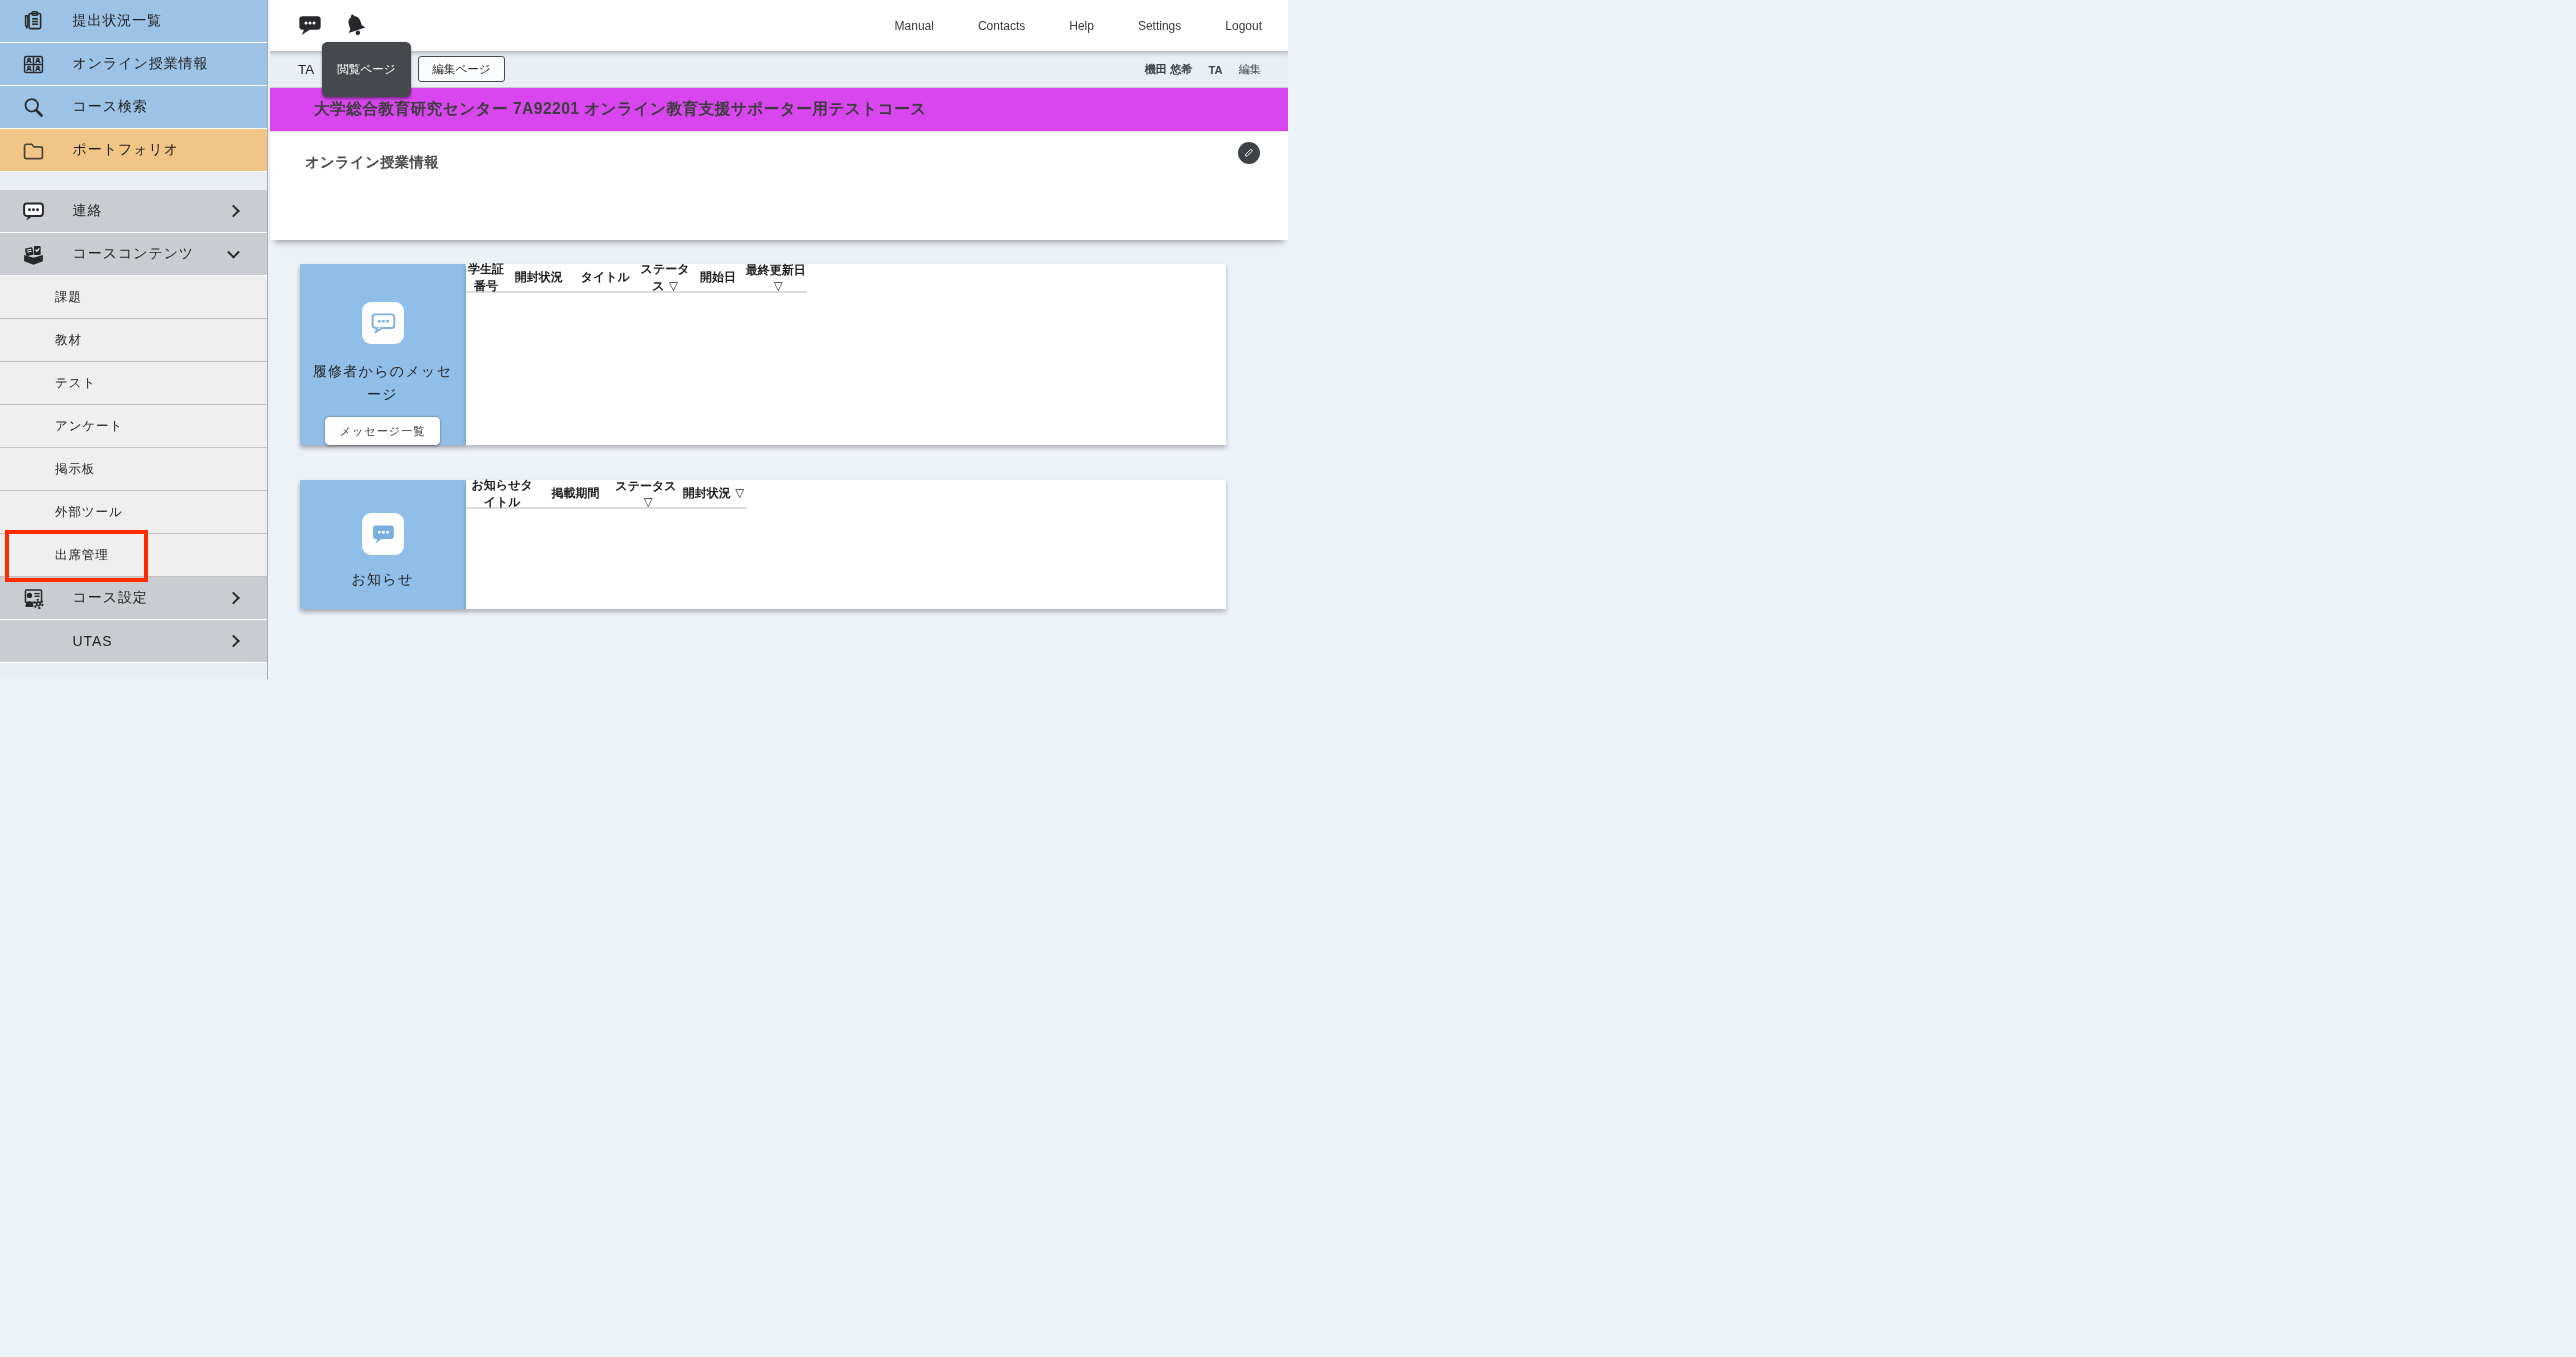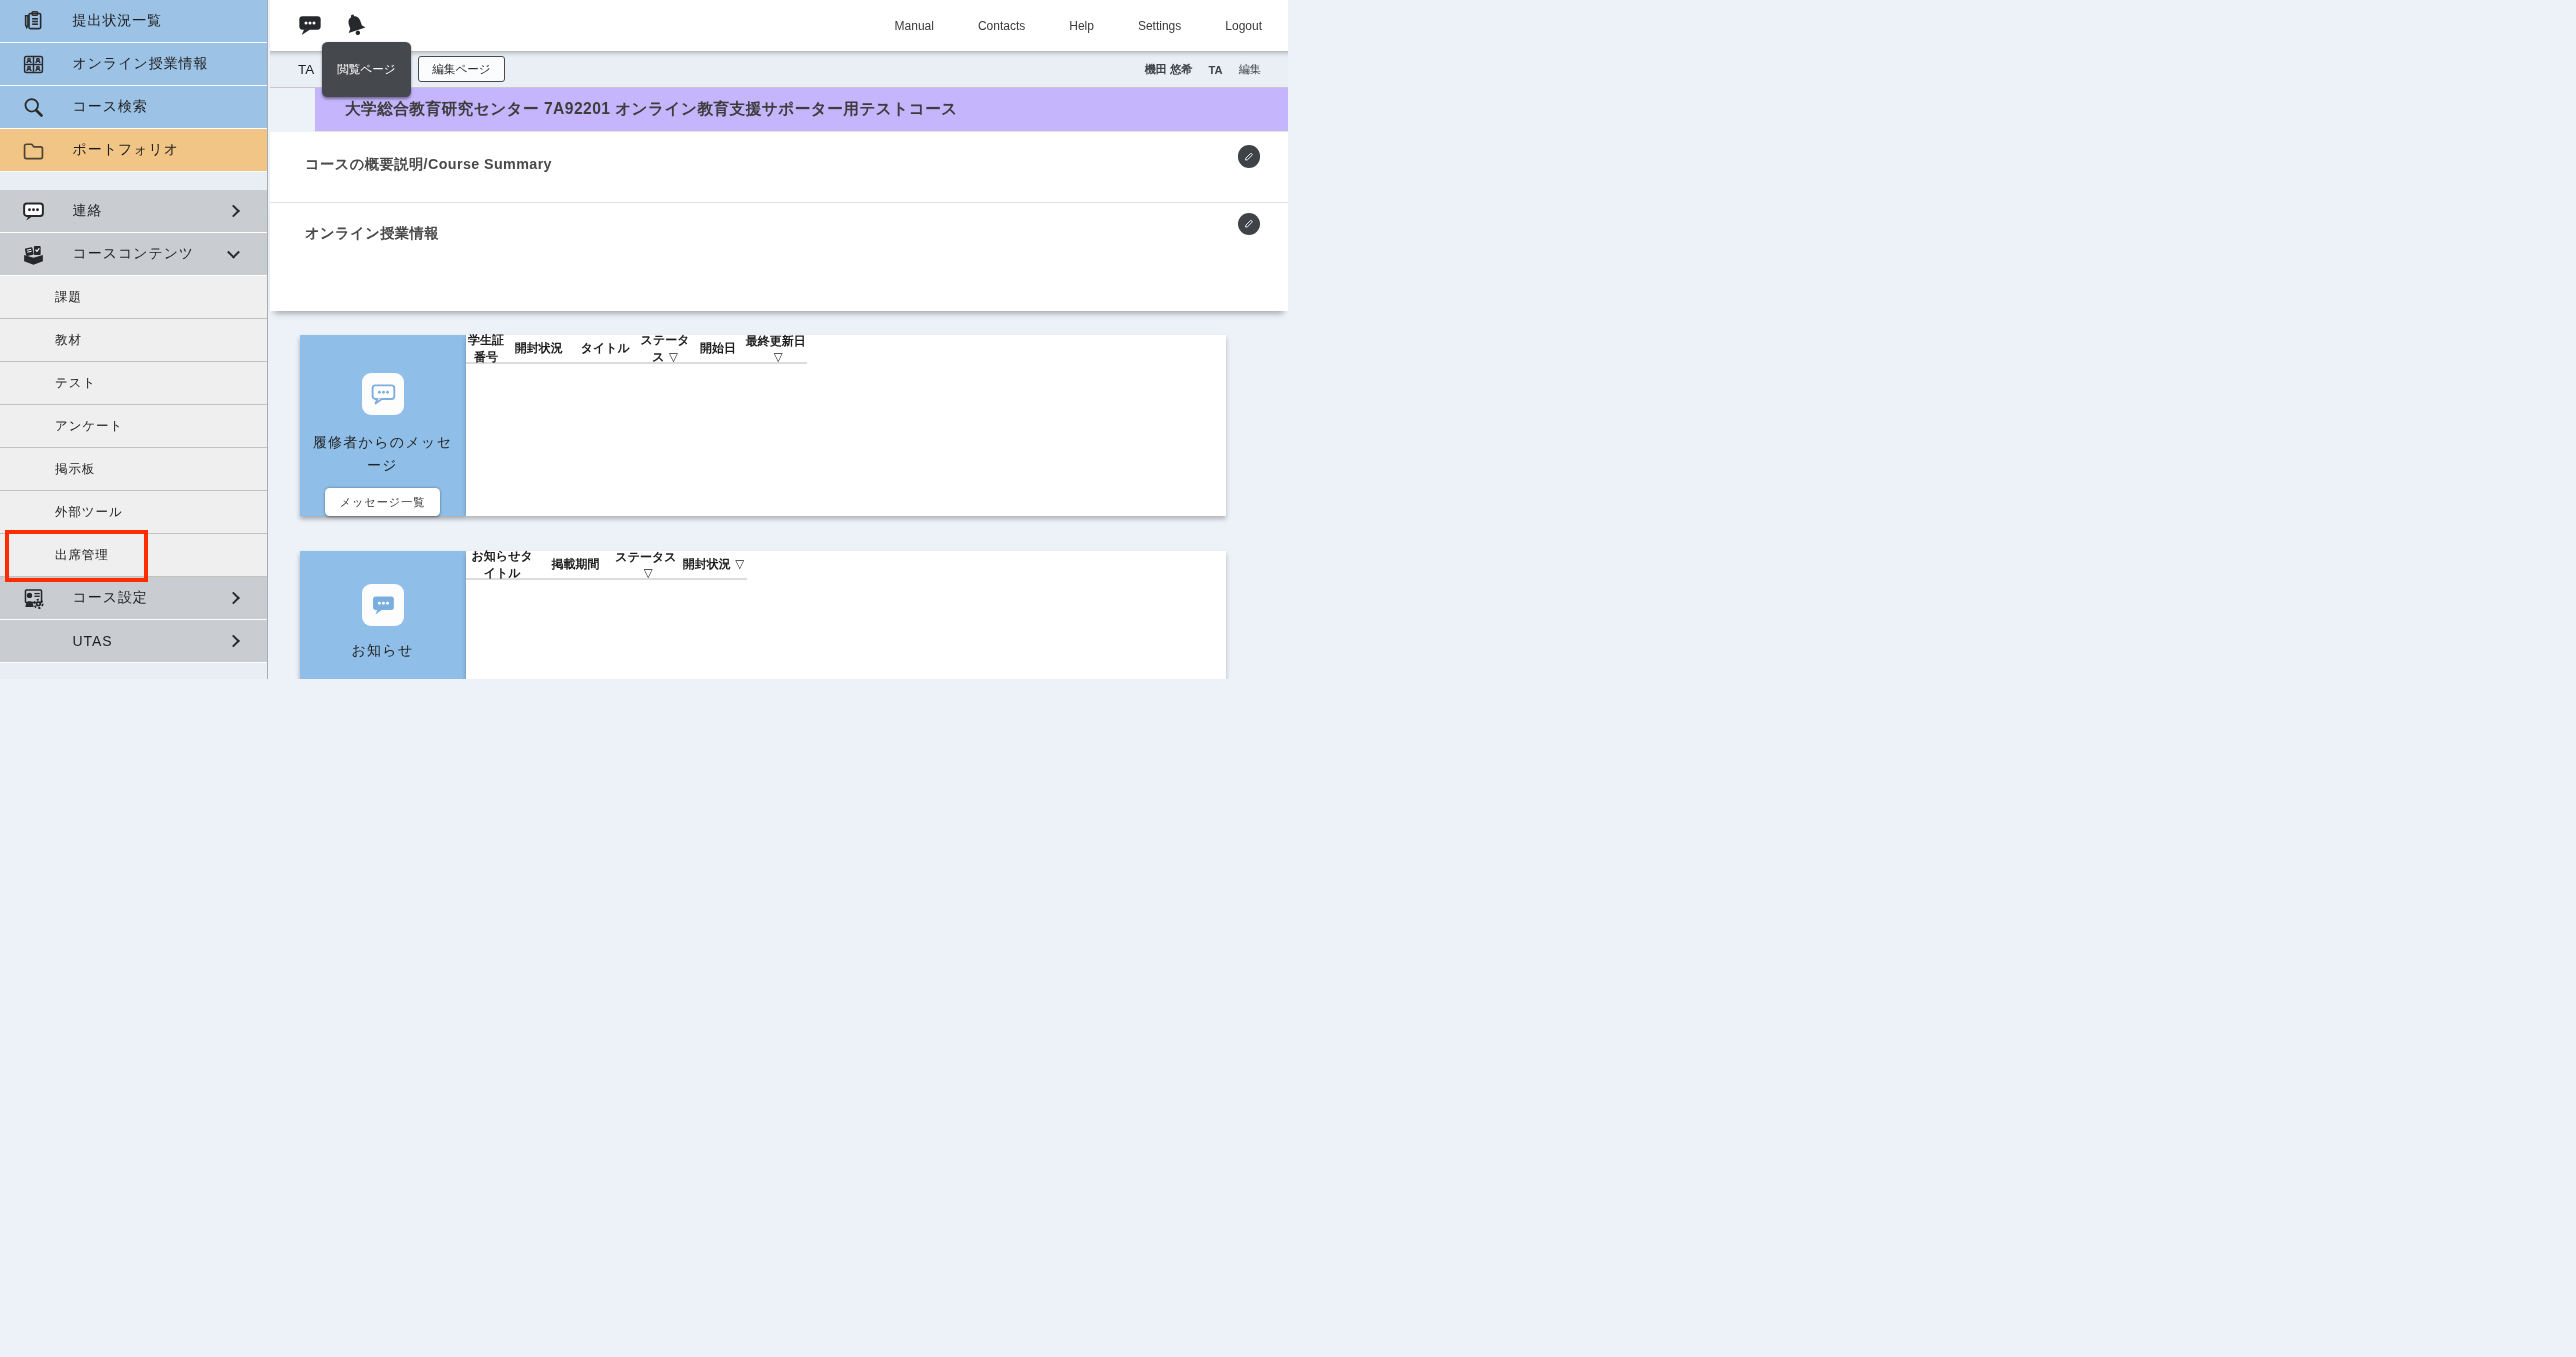--- a/index.html
+++ b/index.html
@@ -68,22 +68,22 @@
     padding:4.5px 13.4px; cursor:pointer; font-family:inherit;
   }
   .ta-user {
     position:absolute; right:27px; top:0; height:37px;
     display:flex; align-items:center; gap:16px; font-size:11.2px; color:#3f4448;
   }
   .ta-user .name, .ta-user .role { font-weight:bold; }
   .ta-user .edit { cursor:pointer;text-align:center; }
 
   .title-row {
-    height:44px; background:#c4b5fd; border-bottom:1.8px solid #e2e2e2;
-    display:flex; align-items:center; padding-left:30px;margin-left:45px;
+    height:44px; background:#d946ef; border-bottom:1.8px solid #e2e2e2;
+    display:flex; align-items:center; padding-left:44px;
   }
   .course-title { font-size:15.7px; font-weight:bold; color:#3d3d3d; letter-spacing:0.4px; }
 
   .section-row { background:#fff; position:relative; padding-left:35px; }
   .section-row.s1 { height:71px; border-bottom:1.8px solid #e2e2e2; }
   .section-row.s2 { height:108px; box-shadow:0 5.4px 6.3px -3.6px rgba(0,0,0,.35); }
   .section-title { font-size:14.3px; font-weight:bold; color:#4a4a4a; letter-spacing:0.4px; }
   .s1 .section-title { padding-top:23px; display:inline-block; }
   .s2 .section-title { padding-top:20.6px; display:inline-block; }
   .pencil-btn {
@@ -307,28 +307,20 @@
       <span class="name">機田 悠希</span>
       <span class="role">TA</span>
       <span class="edit">編集</span>
     </div>
   </div>
 
   <div class="title-row">
     <h1 class="course-title">大学総合教育研究センター 7A92201 オンライン教育支援サポーター用テストコース</h1>
   </div>
 
-  <section class="section-row s1">
-    <h2 class="section-title">コースの概要説明/Course Summary</h2>
-    <span class="pencil-btn">
-      <svg width="11.6" height="11.6" viewBox="0 0 20 20" fill="none" stroke="#fff" stroke-width="1.6">
-        <path d="M4.5 15.5 L4.9 12.4 L12.6 4.7 a1.7 1.7 0 0 1 2.4 0 l0.4 0.4 a1.7 1.7 0 0 1 0 2.4 L7.7 15.2 Z"></path>
-      </svg>
-    </span>
-  </section>
 
   <section class="section-row s2">
     <h2 class="section-title">オンライン授業情報</h2>
     <span class="pencil-btn">
       <svg width="11.6" height="11.6" viewBox="0 0 20 20" fill="none" stroke="#fff" stroke-width="1.6">
         <path d="M4.5 15.5 L4.9 12.4 L12.6 4.7 a1.7 1.7 0 0 1 2.4 0 l0.4 0.4 a1.7 1.7 0 0 1 0 2.4 L7.7 15.2 Z"></path>
       </svg>
     </span>
   </section>
 

